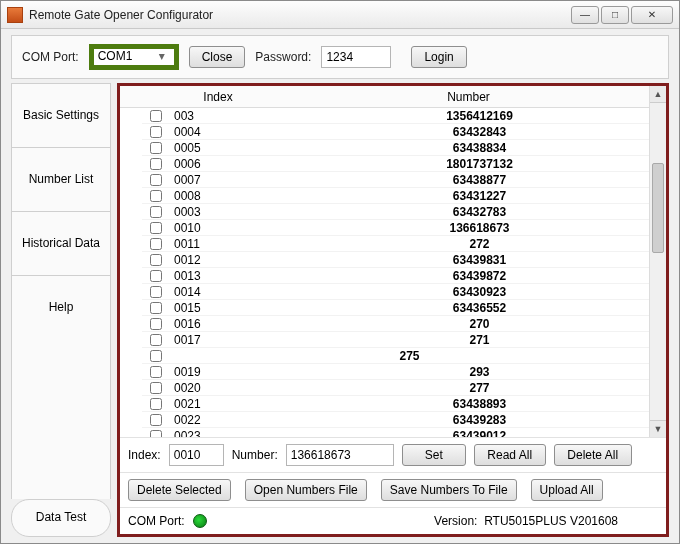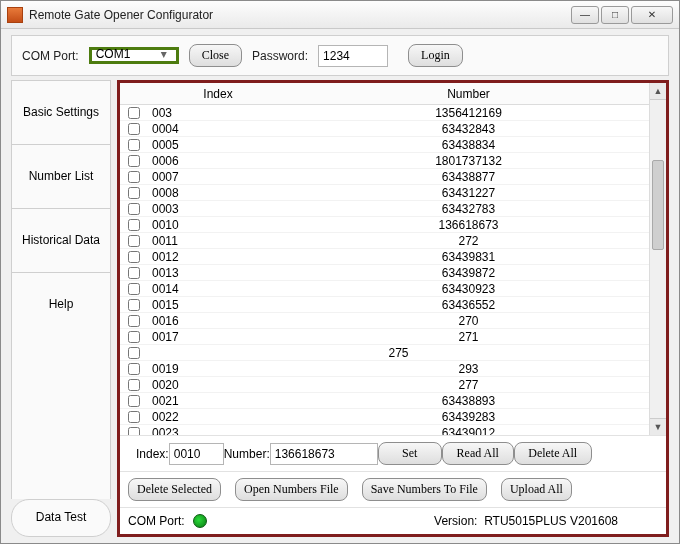--- a/index.html
+++ b/index.html
@@ -52,40 +52,40 @@
     border: 1px solid #cfcfcf;
     background: #fafafa;
     padding: 8px 10px;
     display: flex;
     align-items: center;
     gap: 10px;
     font-size: 12px;
   }
   .topstrip label { color: #222; }
   .combo {
-    display: inline-flex; align-items:flex-end;
-    border: 3px solid #4d7c0f;
+    display: inline-flex; align-items:flex-start;
+    border: 5px solid #4d7c0f;
     background: #fff;
-    height: 17px;
+    height: 26px;
     min-width: 90px;
     padding: 0 4px;
     position: relative;
   }
   .combo .combo-val { flex:1; }
   .combo .combo-btn {
     width: 16px; text-align:center; color:#666;
   }
   .btn {
     border: 1px solid #8e8e8e;
     background: linear-gradient(#f7f7f7,#dedede);
     padding: 3px 12px;
-    border-radius: 8px;
+    border-radius: 3px;
     font-size: 12px;
     cursor: pointer;
-    font-family: Liberation Serif, serif;
+    font-family: Liberation Sans, sans-serif;
   }
   .txt {
     border: 1px solid #b5b5b5;
     background: #fff;
     height: 22px;
     padding: 0 4px;
     font-size: 12px;
     font-family: inherit;
   }
   
@@ -138,32 +138,33 @@
     background: #fbfbfb;
     height: 22px;
     align-items:center;
     font-size:12px;
   }
   .grid-head .c-chk { width: 28px; }
   .grid-head .c-idx { width: 140px; text-align:center; }
   .grid-head .c-num { flex:1; text-align:center; }
   .grid-body {
     overflow:hidden;
+    padding-left:22px;
   }
   .grid-row {
     display:flex;
     height: 16px;
     align-items:center;
     font-size:12px;
     border-bottom: 1px solid #f2f2f2;
   }
   .grid-row .c-chk { width:28px; display:flex; justify-content:center; }
   .grid-row .c-chk input { width:12px; height:12px; }
   .grid-row .c-idx { width:140px; padding-left:4px; }
-  .grid-row .c-num { flex:1; text-align:center; }
+  .grid-row .c-num { flex:1; text-align:center;font-weight:bold; }
   .vscroll {
     width: 17px;
     background: #f0f0f0;
     border-left:1px solid #dcdcdc;
     position: relative;
     display:flex; flex-direction:column;
   }
   .vscroll .arrow {
     height:17px; display:flex; align-items:center; justify-content:center;
     font-size:9px; color:#555; background:#eaeaea; border-bottom:1px solid #ccc;
@@ -171,23 +172,24 @@
   }
   .vscroll .arrow.bottom { border-top:1px solid #ccc; border-bottom:none; }
   .vscroll .track { flex:1; position:relative; }
   .vscroll .thumb {
     position:absolute; left:2px; right:2px;
     top: 60px; height: 90px;
     background: #cfcfcf; border:1px solid #a9a9a9; border-radius:2px;
   }
   
   .editrow {
-    padding: 6px 16px;
+    padding: 6px 8px;
     display:flex;
     align-items:center;
+    gap: 8px;
     border-bottom:1px solid #e2e2e2;
     font-size: 12px;
     flex-wrap: nowrap;
   }
   .editrow .txt.idx { width: 55px; }
   .editrow .txt.num { width: 108px; }
   .editrow .btn { padding: 3px 8px; }
   .btnrow {
     padding: 6px 8px;
     display:flex;

